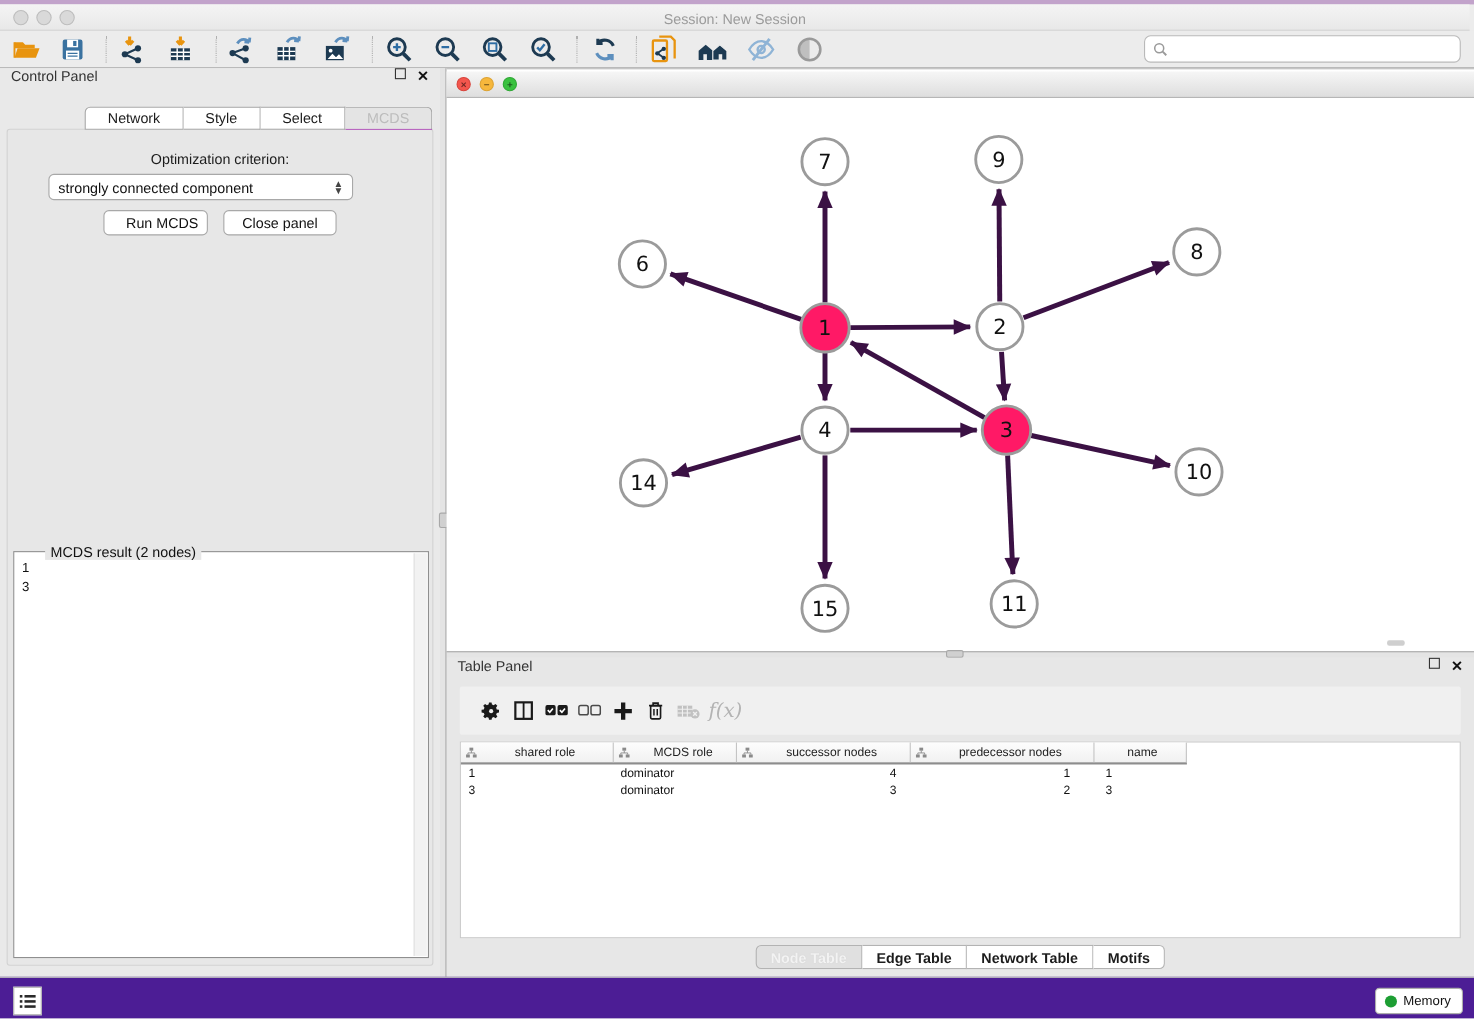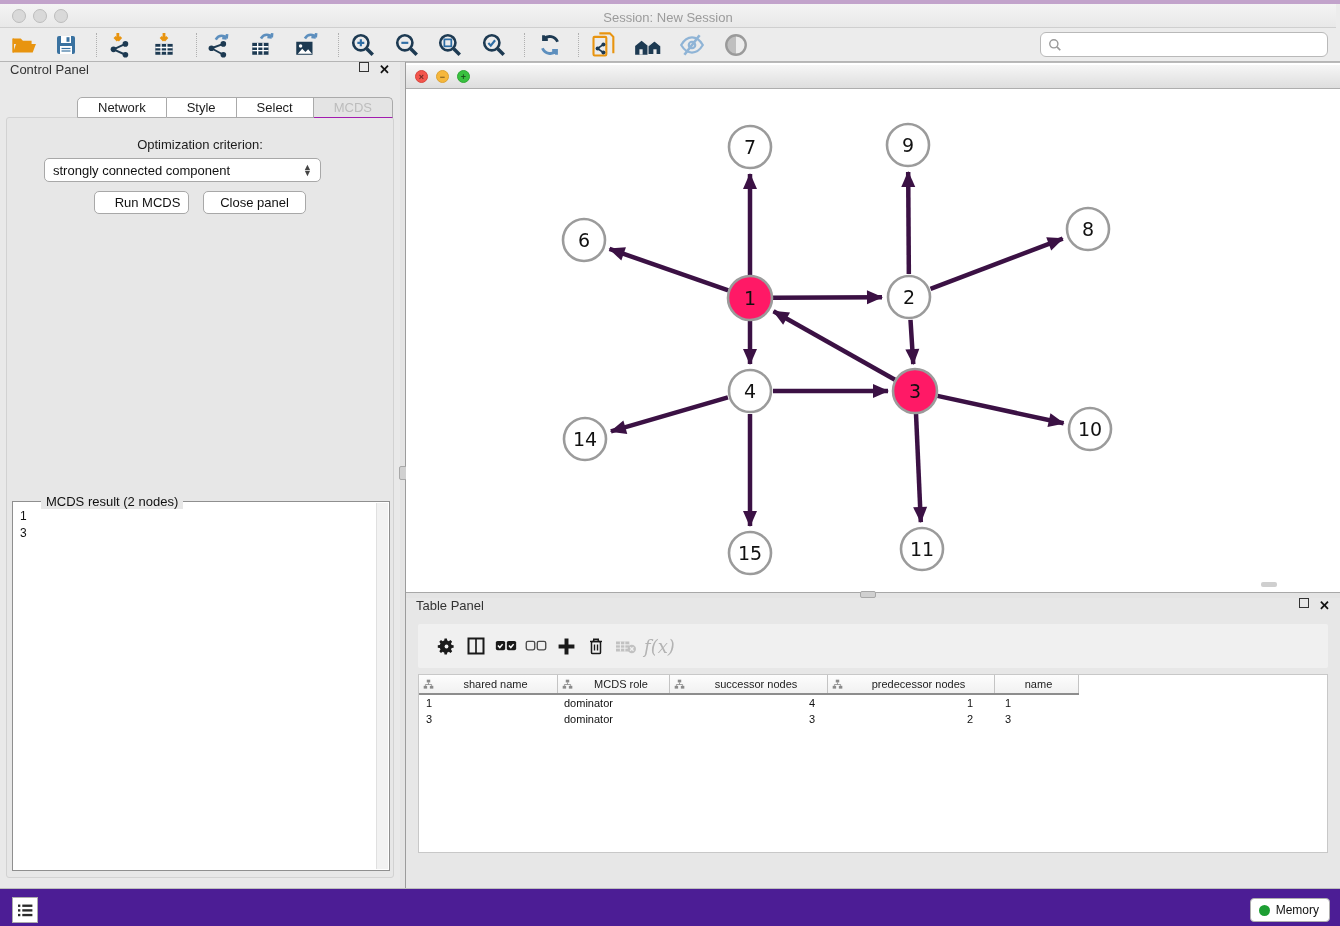--- a/index.html
+++ b/index.html
@@ -381,21 +381,21 @@
 
   <div class="abs grid">
     <div class="grid-header">
       <div class="gh-cell" style="width:139px">
         <svg width="11" height="11" viewBox="0 0 16 16">
             <rect x="5.5" y="1" width="5" height="4" fill="#8a8a8a"></rect>
             <rect x="1" y="10" width="5" height="4" fill="#8a8a8a"></rect>
             <rect x="10" y="10" width="5" height="4" fill="#8a8a8a"></rect>
             <path d="M8 5v3M3.5 10V8h9v2" stroke="#8a8a8a" stroke-width="1.2" fill="none"></path>
           </svg>
-        <span class="lbl">shared name</span>
+        <span class="lbl">shared role</span>
       </div>
       <div class="gh-cell" style="width:112px">
         <svg width="11" height="11" viewBox="0 0 16 16">
             <rect x="5.5" y="1" width="5" height="4" fill="#8a8a8a"></rect>
             <rect x="1" y="10" width="5" height="4" fill="#8a8a8a"></rect>
             <rect x="10" y="10" width="5" height="4" fill="#8a8a8a"></rect>
             <path d="M8 5v3M3.5 10V8h9v2" stroke="#8a8a8a" stroke-width="1.2" fill="none"></path>
           </svg>
         <span class="lbl">MCDS role</span>
       </div>
@@ -430,20 +430,34 @@
     </div>
     <div class="grid-row">
       <div class="gr-cell" style="width:139px;padding-left:7px">3</div>
       <div class="gr-cell" style="width:112px;padding-left:6px">dominator</div>
       <div class="gr-cell" style="width:158px;justify-content:flex-end;padding-right:13px">3</div>
       <div class="gr-cell" style="width:167px;justify-content:flex-end;padding-right:22px">2</div>
       <div class="gr-cell" style="width:84px;padding-left:10px">3</div>
     </div>
   </div>
 
+  <div class="abs tp-tabs">
+    <div class="tp-tab selected">
+        <span>Node Table</span>
+      </div>
+    <div class="tp-tab">
+        <span>Edge Table</span>
+      </div>
+    <div class="tp-tab">
+        <span>Network Table</span>
+      </div>
+    <div class="tp-tab last">
+        <span>Motifs</span>
+      </div>
+  </div>
 </div>
 
 <div class="abs statusbar">
   <div class="abs sb-left-btn">
     <svg width="16" height="14" viewBox="0 0 20 18">
         <rect x="1" y="2" width="3" height="3" fill="#2a2a2a"></rect>
         <rect x="1" y="8" width="3" height="3" fill="#2a2a2a"></rect>
         <rect x="1" y="14" width="3" height="3" fill="#2a2a2a"></rect>
         <rect x="6.5" y="2" width="13" height="3" fill="#2a2a2a"></rect>
         <rect x="6.5" y="8" width="13" height="3" fill="#2a2a2a"></rect>

